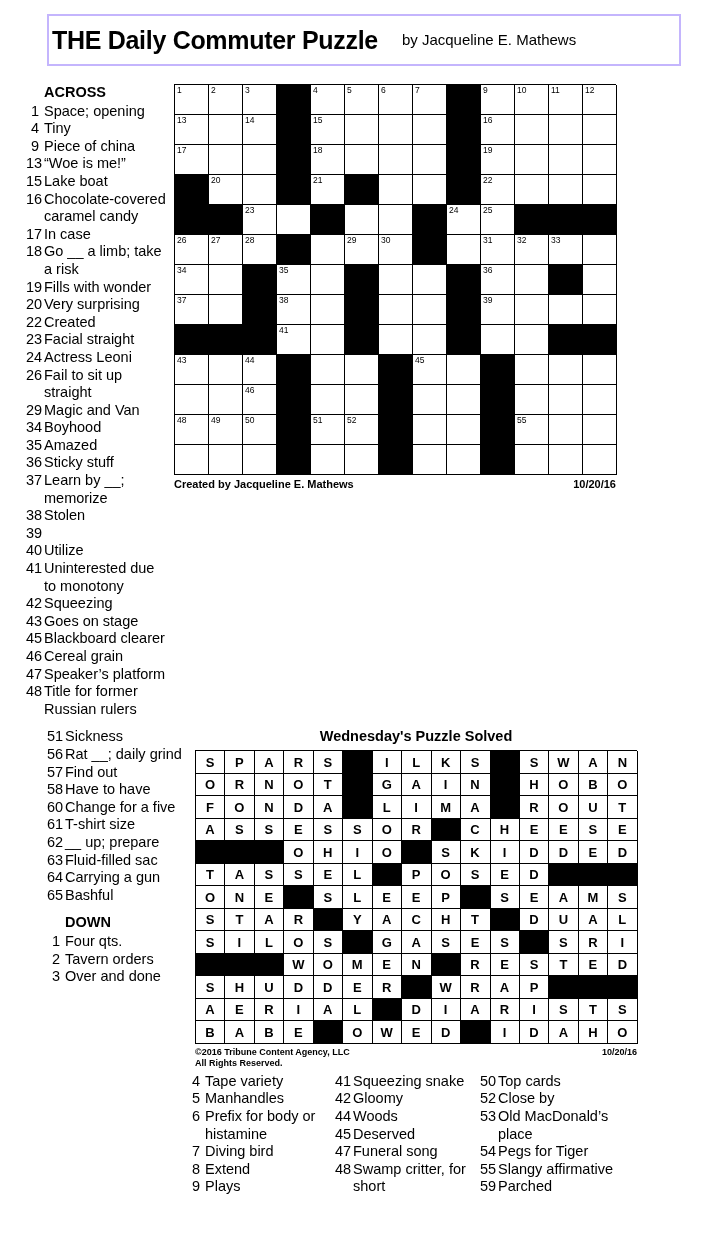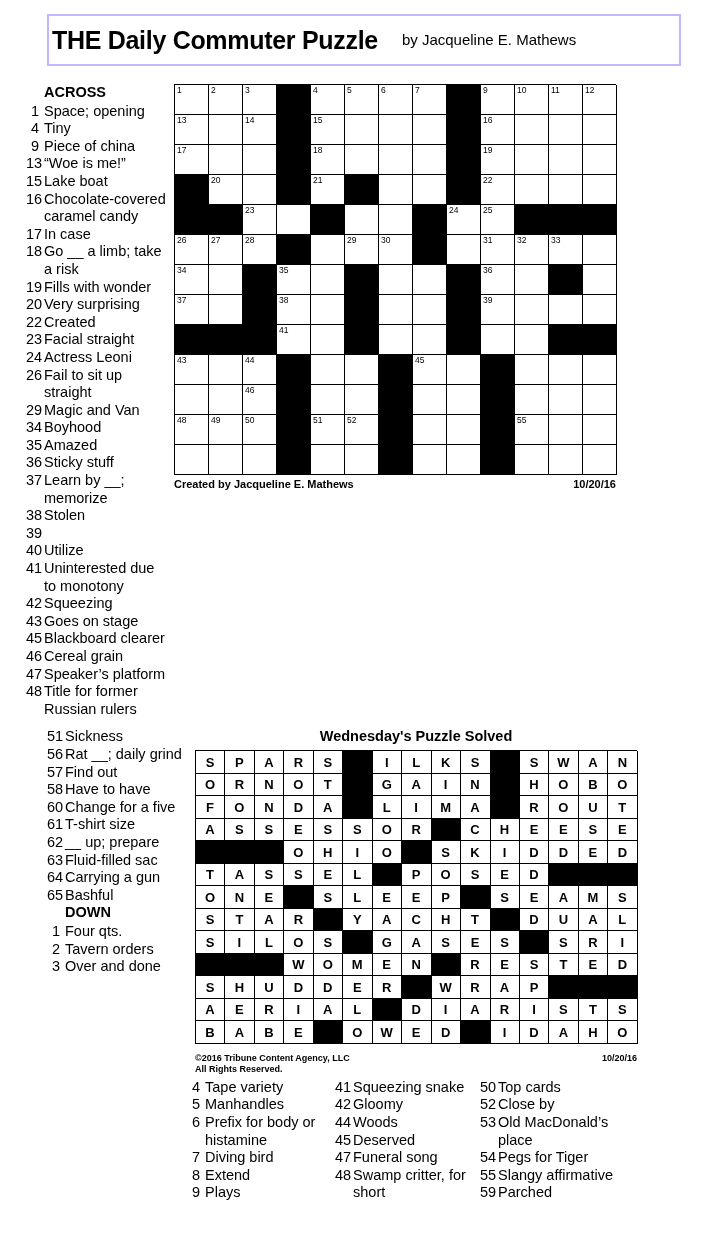--- a/index.html
+++ b/index.html
@@ -135,21 +135,21 @@
     font-weight: bold;
     letter-spacing: .5px;
   }
   .scell.black { background: #000; }
   .solved-credit {
     display: flex;
     justify-content: space-between;
     width: 442px;
     font-size: 9px;
     font-weight: bold;
-    margin-top: 9px;
+    margin-top: 3px;
     line-height: 11px;
   }
 
   
   .bottom-cols {
     display: flex;
     padding-left: 47px;
     margin-top: 4px;
   }
   .bcol {
@@ -607,21 +607,21 @@
           </div>
           <div class="clue">
             <span class="num">64</span>
             <span class="txt">Carrying a gun</span>
           </div>
           <div class="clue">
             <span class="num">65</span>
             <span class="txt">Bashful</span>
           </div>
         </div>
-      <div class="clue-head" style="margin-top:0;">DOWN</div>
+      <div class="clue-head" style="margin-top:10px;">DOWN</div>
       <div id="down-col1">
           <div class="clue">
             <span class="num">1</span>
             <span class="txt">Four qts.</span>
           </div>
           <div class="clue">
             <span class="num">2</span>
             <span class="txt">Tavern orders</span>
           </div>
           <div class="clue">

